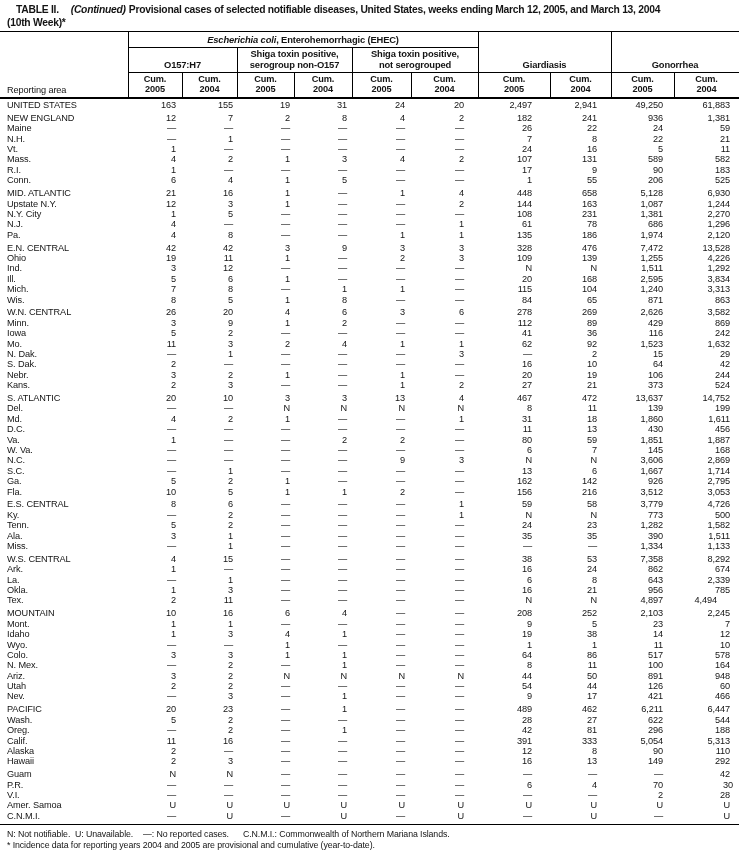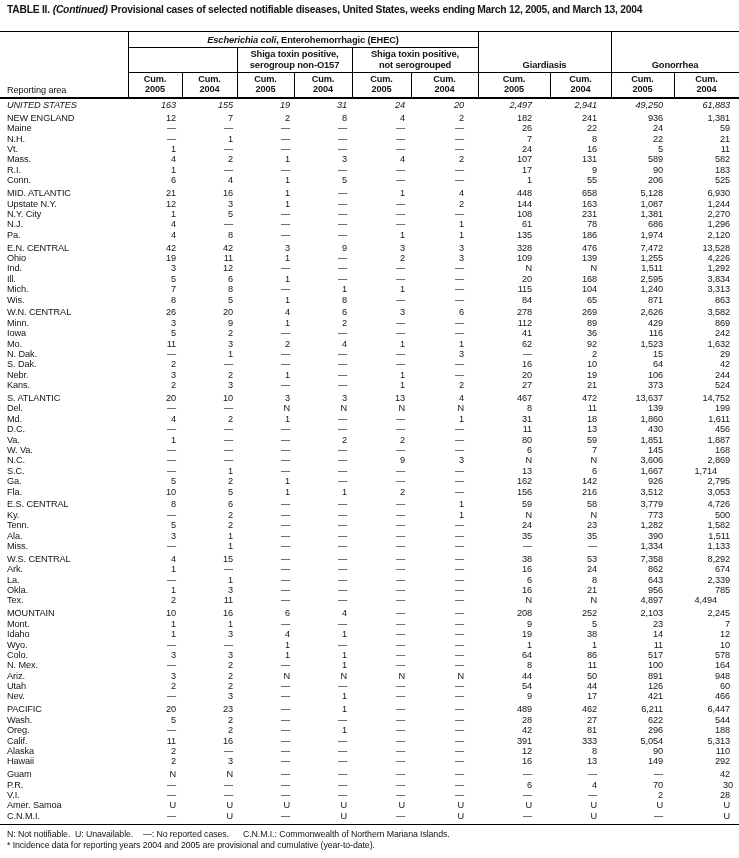--- a/index.html
+++ b/index.html
@@ -5,21 +5,21 @@
   html,body{margin:0;padding:0;}
   body{
     width:739px;height:858px;background:#ffffff;color:#141414;
     font-family:"Liberation Sans",sans-serif;position:relative;overflow:hidden;
   }
   .title{
     position:absolute;left:7px;top:4px;font-weight:bold;font-size:10.3px;
     line-height:12.5px;letter-spacing:-0.25px;white-space:nowrap;
   }
   .t-it{font-style:italic;}
-  .t-sp{margin-right:3px;}
+  .t-sp{margin-right:3px;margin-left:9px;}
   .hdr{position:absolute;left:0;top:31px;width:739px;height:68px;}
   .rule{position:absolute;background:#000;}
   .vline{position:absolute;width:1px;background:#000;}
   .ehec-title{
     position:absolute;left:129px;top:1px;width:348px;height:15px;text-align:center;
     font-weight:bold;font-size:9.4px;line-height:15px;letter-spacing:-0.15px;white-space:nowrap;
   }
   .subcell{
     position:absolute;top:17px;height:24px;display:flex;flex-direction:column;
     justify-content:flex-end;align-items:center;font-weight:bold;font-size:9.4px;
@@ -27,40 +27,44 @@
   }
   .cum-row{position:absolute;left:128px;top:42px;height:23px;display:flex;}
   .cum-cell{
     display:flex;flex-direction:column;justify-content:flex-end;align-items:center;
     font-weight:bold;font-size:9.2px;line-height:9.8px;padding-bottom:1px;
     box-sizing:border-box;letter-spacing:-0.15px;
   }
   .rep-area{position:absolute;left:7px;top:54px;font-size:9.2px;letter-spacing:-0.1px;}
   .tbody{position:absolute;left:0;top:100px;width:739px;}
   .sect{margin-top:2.5px;}
-  .sect:first-child{margin-top:0;font-style:italic;}
+  .sect:first-child{margin-top:0;}
   .trow{display:flex;height:10.4px;font-size:9.2px;line-height:10.4px;letter-spacing:-0.1px;}
   .c-label{width:128px;padding-left:7px;box-sizing:border-box;white-space:nowrap;}
   .c-num{text-align:right;box-sizing:border-box;white-space:nowrap;}
   .botrule{position:absolute;left:0;top:824px;width:739px;height:1px;background:#000;}
   .fn1{position:absolute;top:829px;font-size:8.8px;letter-spacing:-0.1px;white-space:nowrap;}
   .fn2{position:absolute;left:7px;top:840px;font-size:8.8px;letter-spacing:-0.1px;white-space:nowrap;}
 </style>
 </head>
 <body>
 
 <div class="title">
   <div><span class="t-sp">TABLE II.</span><span class="t-it t-sp">(Continued)</span><span>Provisional cases of selected notifiable diseases, United States, weeks ending March 12, 2005, and March 13, 2004</span></div>
+  <div>(10th Week)*</div>
 </div>
 
 <div class="hdr">
   <div class="rule" style="left:0;top:0;width:739px;height:1px;"></div>
   <div class="ehec-title"><span class="t-it">Escherichia coli</span><span>, Enterohemorrhagic (EHEC)</span></div>
   <div class="rule" style="left:128px;top:16px;width:350px;height:1px;"></div>
 
+  <div class="subcell" style="left:128px;width:109px;">
+    <div>O157:H7</div>
+  </div>
   <div class="subcell" style="left:237px;width:115px;">
     <div>Shiga toxin positive,</div>
     <div>serogroup non-O157</div>
   </div>
   <div class="subcell" style="left:352px;width:126px;">
     <div>Shiga toxin positive,</div>
     <div>not serogrouped</div>
   </div>
   <div class="subcell" style="left:611px;width:128px;">
     <div>Gonorrhea</div>
@@ -587,21 +591,21 @@
         <div class="c-label">S.C.</div>
         <div class="c-num" style="width: 54px; padding-right: 6px;">—</div>
         <div class="c-num" style="width: 55px; padding-right: 4px;">1</div>
         <div class="c-num" style="width: 57px; padding-right: 4px;">—</div>
         <div class="c-num" style="width: 58px; padding-right: 5px;">—</div>
         <div class="c-num" style="width: 59px; padding-right: 6px;">—</div>
         <div class="c-num" style="width: 67px; padding-right: 14px;">—</div>
         <div class="c-num" style="width: 72px; padding-right: 18px;">13</div>
         <div class="c-num" style="width: 61px; padding-right: 14px;">6</div>
         <div class="c-num" style="width: 63px; padding-right: 11px;">1,667</div>
-        <div class="c-num" style="width: 65px; padding-right: 22px;">1,714</div>
+        <div class="c-num" style="width: 65px; padding-right: 9px;">1,714</div>
       </div>
       <div class="trow">
         <div class="c-label">Ga.</div>
         <div class="c-num" style="width: 54px; padding-right: 6px;">5</div>
         <div class="c-num" style="width: 55px; padding-right: 4px;">2</div>
         <div class="c-num" style="width: 57px; padding-right: 4px;">1</div>
         <div class="c-num" style="width: 58px; padding-right: 5px;">—</div>
         <div class="c-num" style="width: 59px; padding-right: 6px;">—</div>
         <div class="c-num" style="width: 67px; padding-right: 14px;">—</div>
         <div class="c-num" style="width: 72px; padding-right: 18px;">162</div>

